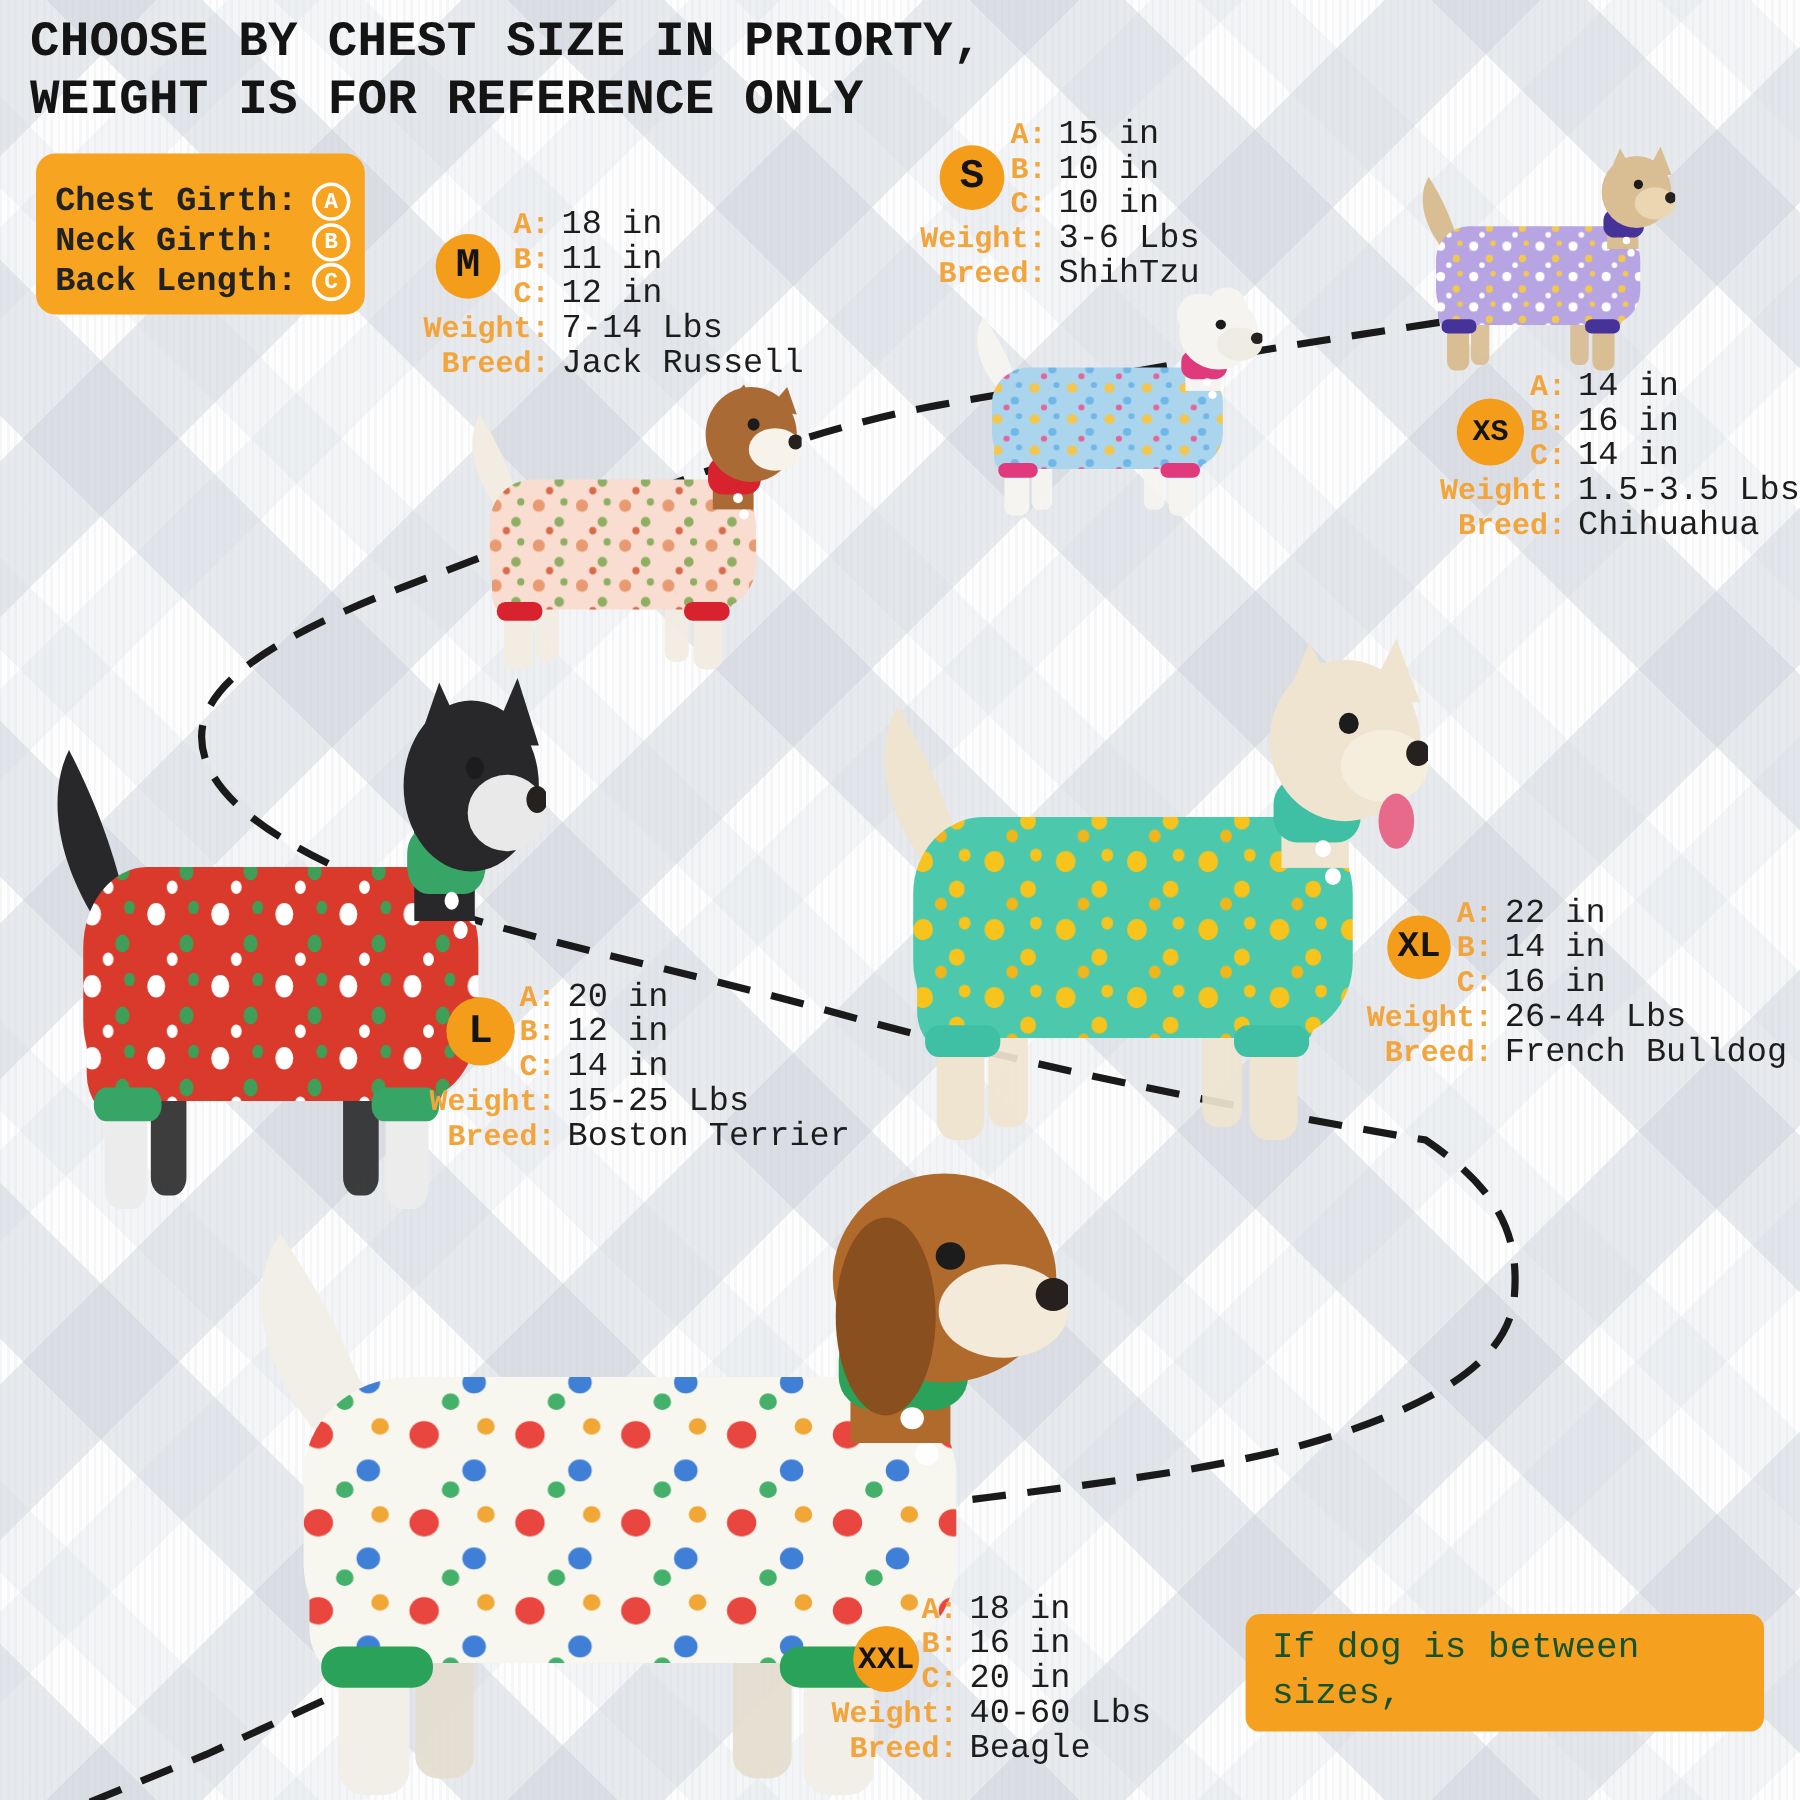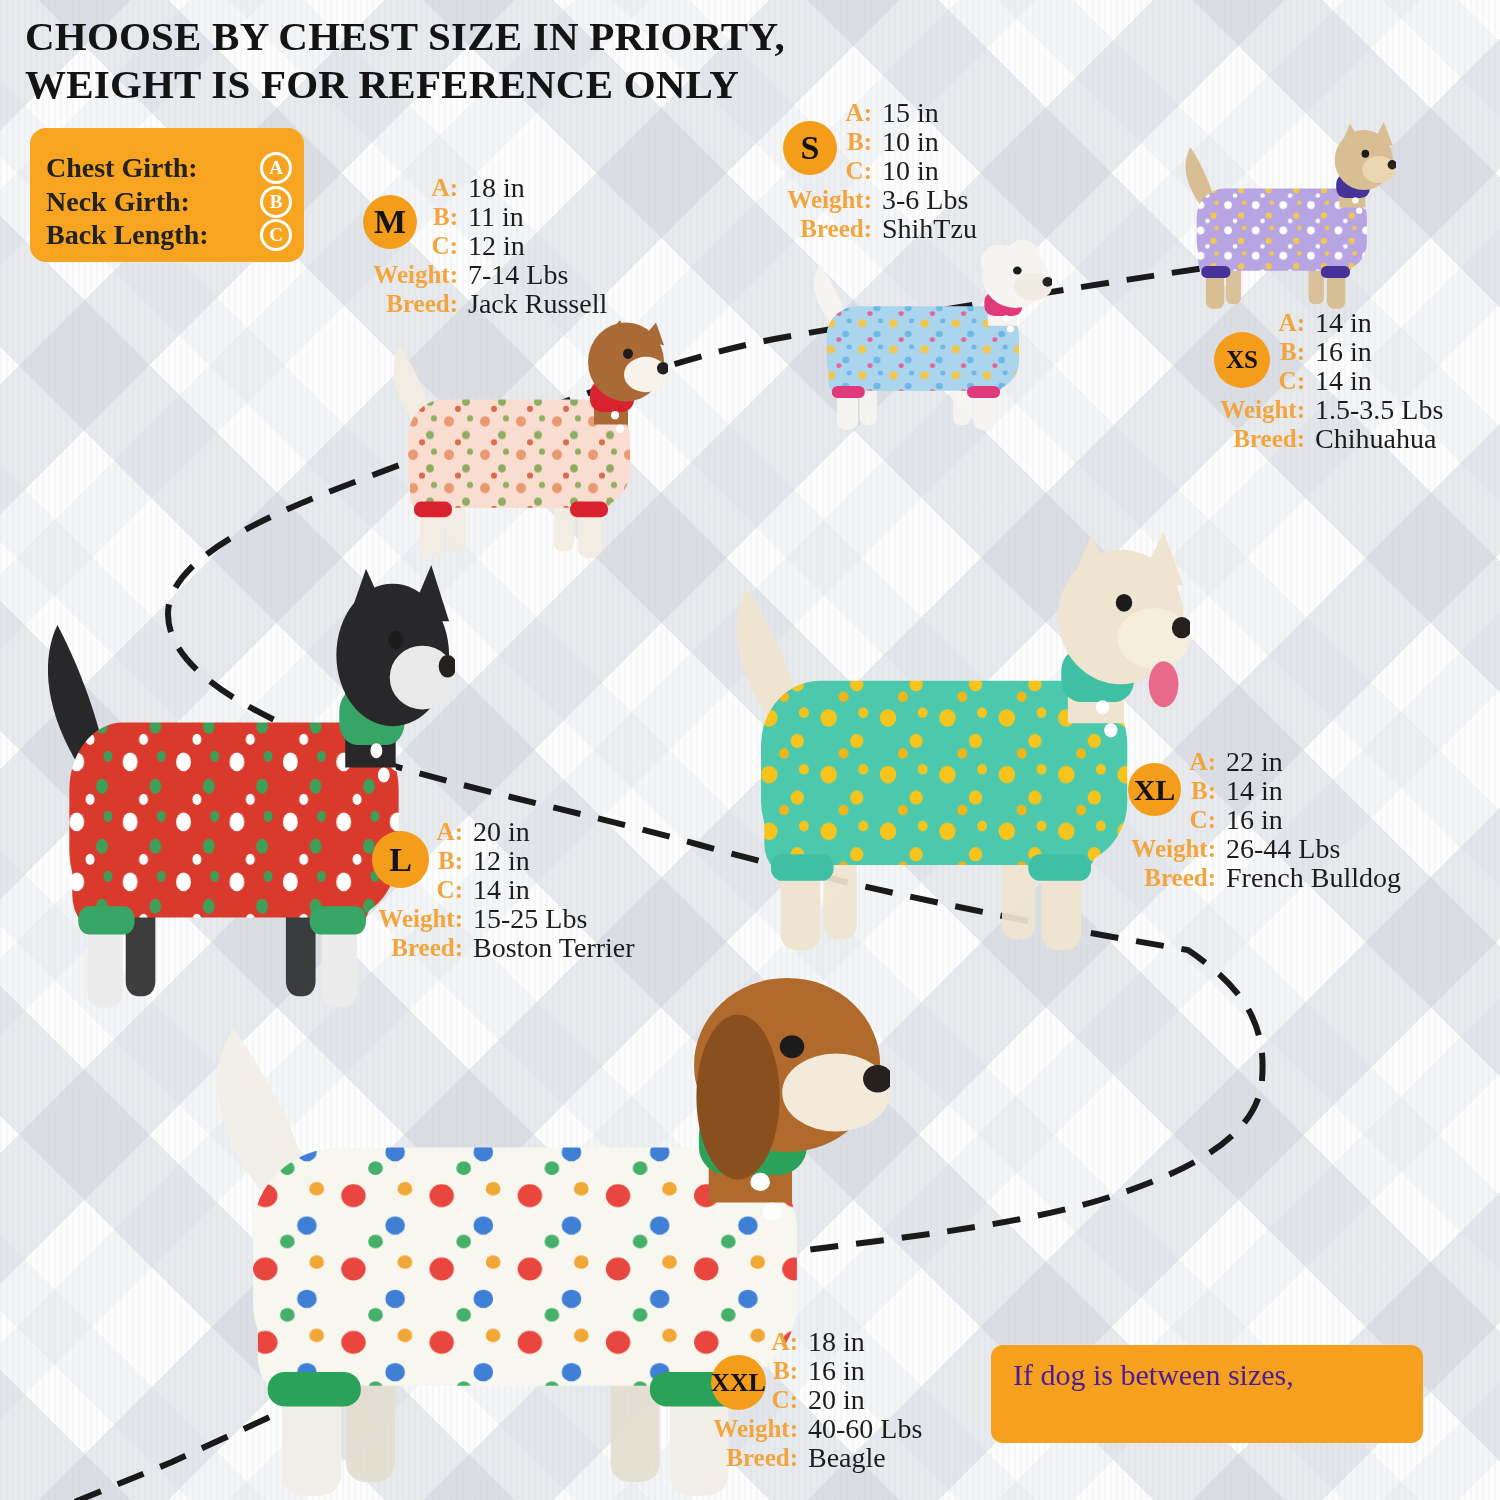--- a/index.html
+++ b/index.html
@@ -1,40 +1,40 @@
 <!DOCTYPE html>
 <html><head>
 <meta charset="utf-8">
 <style>
   html,body{margin:0;padding:0;background:#ffffff;}
   .canvas{
     position:relative;width:1500px;height:1500px;overflow:hidden;
-    font-family:Liberation Serif, serif;color:#141414;
+    font-family:Liberation Mono, monospace;color:#141414;
     background-color:#fdfdfd;
     background-image:
       repeating-linear-gradient(45deg, rgba(199,205,214,0.40) 0px 92px, rgba(255,255,255,0) 92px 134px, rgba(210,216,224,0.22) 134px 188px, rgba(255,255,255,0) 188px 272px),
       repeating-linear-gradient(135deg, rgba(199,205,214,0.40) 0px 92px, rgba(255,255,255,0) 92px 134px, rgba(210,216,224,0.22) 134px 188px, rgba(255,255,255,0) 188px 272px),
       repeating-linear-gradient(90deg, rgba(176,183,193,0.10) 0px 2px, rgba(255,255,255,0) 2px 6px);
   }
   .title{position:absolute;left:25px;top:12px;font-size:41px;font-weight:bold;line-height:1.18;letter-spacing:.2px;color:#141414;white-space:nowrap;z-index:6;}
   .legend{position:absolute;left:30px;top:128px;width:274px;height:134px;background:#f7a420;border-radius:16px;
     padding:24px 12px 11px 16px;box-sizing:border-box;display:flex;flex-direction:column;justify-content:space-between;z-index:6;}
   .legend-row{display:flex;align-items:center;justify-content:space-between;font-size:28px;font-weight:600;color:#222;white-space:nowrap;}
   .legend-badge{width:32px;height:32px;border:3px solid #fff;border-radius:50%;color:#fff;font-size:19px;font-weight:bold;
     display:flex;align-items:center;justify-content:center;box-sizing:border-box;flex:0 0 auto;}
   .dash-layer{position:absolute;left:0;top:0;z-index:1;}
   .dog{position:absolute;z-index:2;}
   .size-block{position:absolute;z-index:5;white-space:nowrap;}
   .size-circle{position:absolute;border-radius:50%;background:#f49d1a;color:#141414;font-weight:bold;
     display:flex;align-items:center;justify-content:center;z-index:1;}
   .size-rows{position:relative;display:grid;column-gap:10px;grid-auto-rows:29px;z-index:2;}
   .row-label{text-align:right;color:#f2a53c;font-weight:bold;font-size:25px;line-height:29px;}
   .row-value{color:#1d1d1d;font-size:28px;line-height:29px;}
-  .note-box{position:absolute;left:991px;top:1345px;width:432px;height:98px;background:#f5a11f;border-radius:12px;
-    padding:11px 12px 0 22px;box-sizing:border-box;font-size:30px;line-height:1.25;color:#4c1d95;z-index:6;}
+  .note-box{position:absolute;left:1038px;top:1345px;width:432px;height:98px;background:#f5a11f;border-radius:12px;
+    padding:11px 12px 0 22px;box-sizing:border-box;font-size:30px;line-height:1.25;color:#14532d;z-index:6;}
 </style>
 </head>
 <body>
 
 <div class="canvas">
 
   <svg class="dash-layer" width="1500" height="1500" viewBox="0 0 1500 1500" aria-hidden="true">
     <path d="M 1245 262
              C 1120 280, 950 308, 780 338
              C 650 362, 520 420, 352 483
@@ -327,21 +327,21 @@
           <span class="row-value">12 in</span>
           <span class="row-label">C:</span>
           <span class="row-value">14 in</span>
           <span class="row-label">Weight:</span>
           <span class="row-value">15-25 Lbs</span>
           <span class="row-label">Breed:</span>
           <span class="row-value">Boston Terrier</span>
         </div>
   </div>
 
-  <div class="size-block" style="left: 1068px; top: 747px;">
+  <div class="size-block" style="left: 1096px; top: 747px;">
     <div class="size-circle" style="left: 60px; top: 16px; height: 53px; width: 53px; font-size: 30px;">XL</div>
     <div class="size-rows" style="grid-template-columns: 148px auto;">
           <span class="row-label">A:</span>
           <span class="row-value">22 in</span>
           <span class="row-label">B:</span>
           <span class="row-value">14 in</span>
           <span class="row-label">C:</span>
           <span class="row-value">16 in</span>
           <span class="row-label">Weight:</span>
           <span class="row-value">26-44 Lbs</span>

